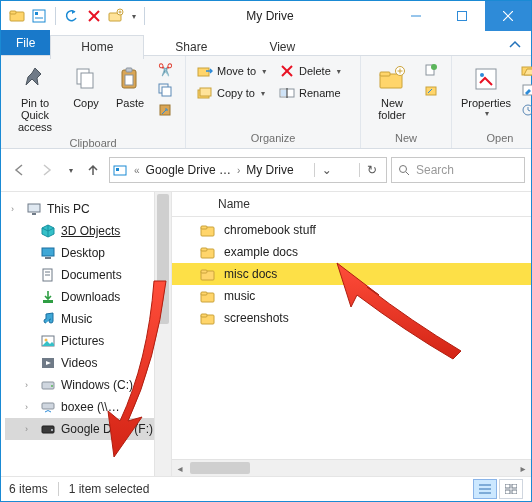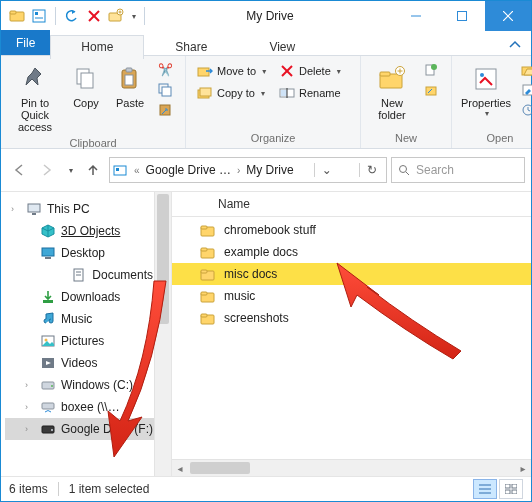--- a/index.html
+++ b/index.html
@@ -391,21 +391,21 @@
           <div class="node" style="padding-left: 20px;">
             <span class="exp"></span>
             <span class="icon16">
               <svg width="16" height="16">
                 <rect x="2" y="3" width="12" height="8" fill="#3fa7d6" stroke="#1a6fa0"></rect>
                 <rect x="5" y="12" width="6" height="2" fill="#6f7a87"></rect>
               </svg>
             </span>
             <span class="nlabel">Desktop</span>
           </div>
-          <div class="node" style="padding-left: 20px; justify-content: flex-end;">
+          <div class="node" style="padding-left: 20px;">
             <span class="exp"></span>
             <span class="icon16">
               <svg width="16" height="16">
                 <rect x="3" y="2" width="9" height="12" fill="#fff" stroke="#6f7a87"></rect>
                 <line x1="5" y1="5" x2="10" y2="5" stroke="#6f7a87"></line>
                 <line x1="5" y1="8" x2="10" y2="8" stroke="#6f7a87"></line>
               </svg>
             </span>
             <span class="nlabel">Documents</span>
           </div>

